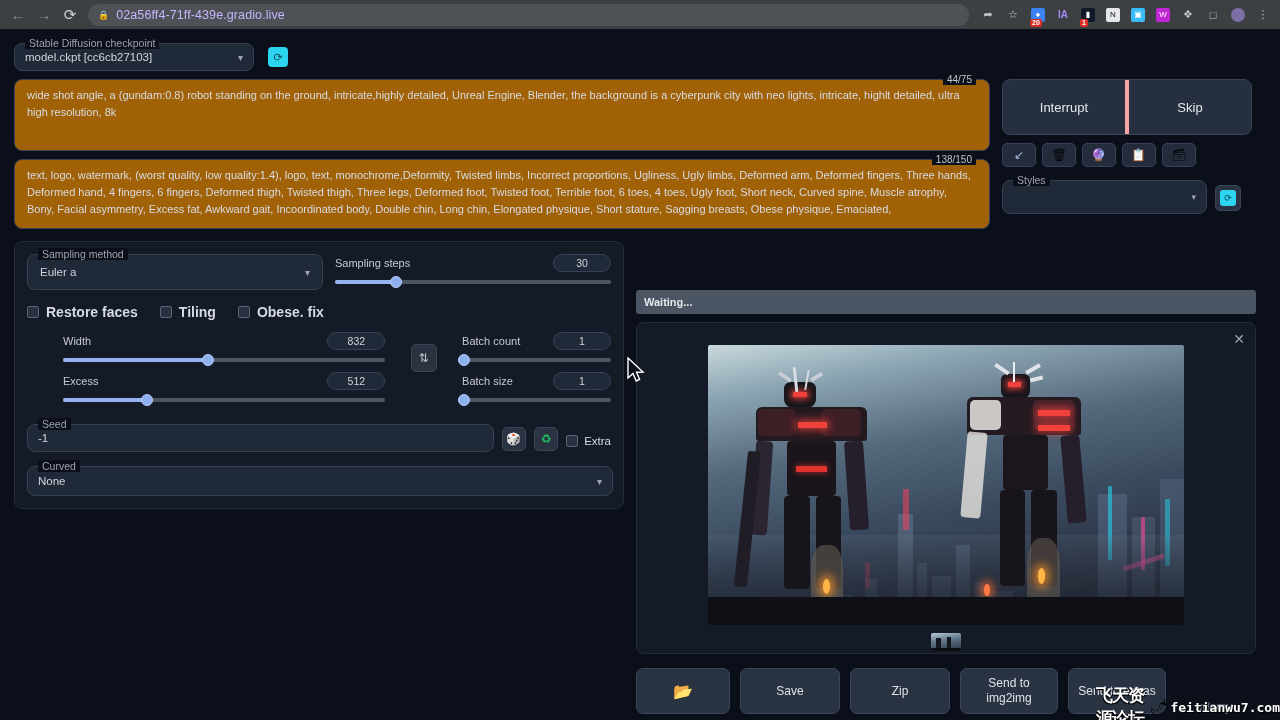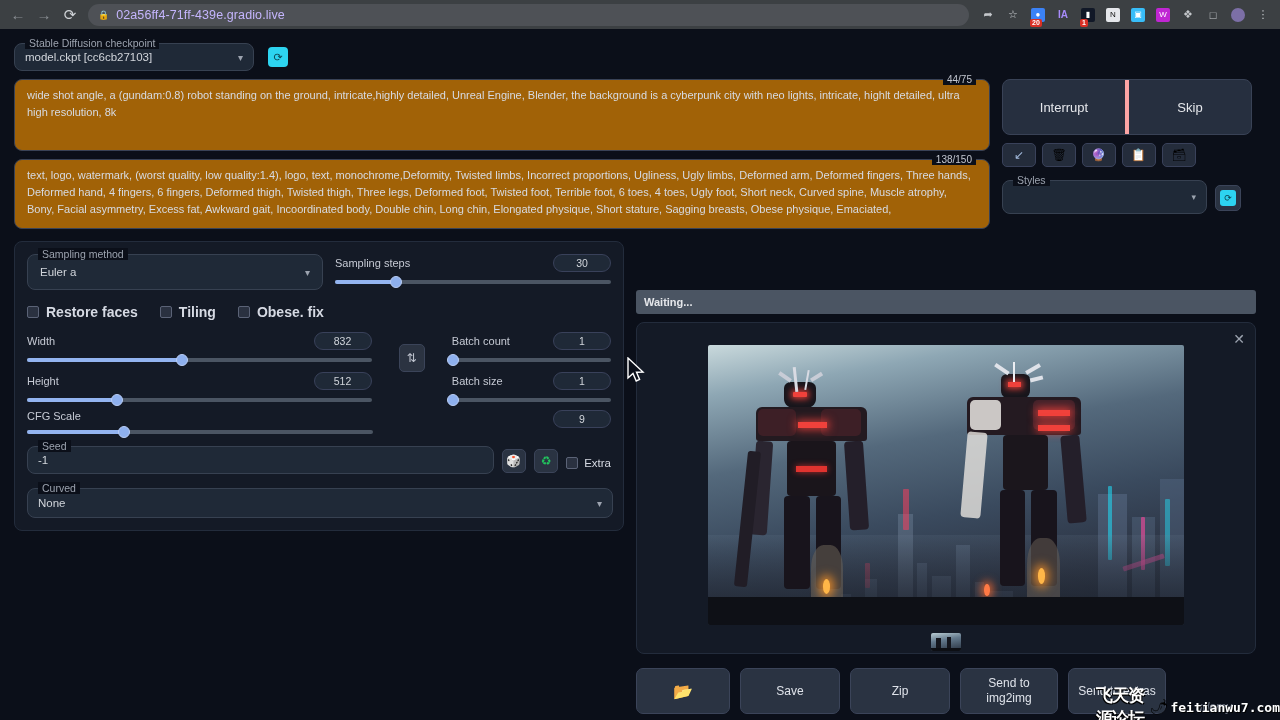--- a/index.html
+++ b/index.html
@@ -216,21 +216,21 @@
   
   #checks { display: flex; gap: 22px; align-items: center; margin-top: 14px; }
   .chk { display: flex; align-items: center; gap: 7px; }
   .chk .box {
     width: 12px; height: 12px; border-radius: 2px;
     border: 1px solid #5b6377; background: #2a3140;
   }
   .chk .txt { font-size: 14px; color: #d6dae3; font-weight: bold; }
 
   
-  #dims { display: flex; margin-top: 12px; gap: 13px; }
+  #dims { display: flex; margin-top: 12px; gap: 13px; margin-left: 36px; }
   #dims-left { width: 368px; }
   #swapwrap { width: 58px; display: flex; align-items: flex-start; justify-content: center; padding-top: 12px; }
   #swap {
     width: 26px; height: 28px; border-radius: 5px;
     background: #2b3341; border: 1px solid #3b4459;
     display: flex; align-items: center; justify-content: center;
     color: #c2c7d2; font-size: 12px;
   }
   #dims-right { width: 170px; }
   .dim-row { margin-bottom: 10px; }
@@ -470,21 +470,21 @@
                 <span class="slider-label">Width</span>
                 <span class="num-box">832</span>
               </div>
               <div class="track">
                 <div class="fill" style="width:45%"></div>
                   <div class="knob" style="left:45%"></div>
               </div>
             </div>
             <div class="dim-row slider-group">
               <div class="slider-head">
-                <span class="slider-label">Height</span>
+                <span class="slider-label">Excess</span>
                 <span class="num-box">512</span>
               </div>
               <div class="track">
                 <div class="fill" style="width:26%"></div>
                   <div class="knob" style="left:26%"></div>
               </div>
             </div>
           </div>
           <div id="swapwrap">
             <div id="swap">⇅</div>
@@ -506,37 +506,20 @@
                 <span class="num-box">1</span>
               </div>
               <div class="track">
                 <div class="fill" style="width:0%"></div>
                   <div class="knob" style="left:1%"></div>
               </div>
             </div>
           </div>
         </div>
 
-        <div class="row" style="margin-top:-2px">
-          <div class="slider-group" style="width:368px">
-            <div class="slider-head">
-              <span class="slider-label">CFG Scale</span>
-            </div>
-            <div class="track">
-              <div class="fill" style="width:28%"></div>
-                <div class="knob" style="left:28%"></div>
-            </div>
-          </div>
-          <div style="width:58px"></div>
-          <div style="width:170px;padding-top:0">
-            <div style="display:flex;justify-content:flex-end">
-              <span class="num-box">9</span>
-            </div>
-          </div>
-        </div>
 
         <div id="seed-row">
           <div class="field" id="seed-field">
             <span class="lbl">Seed</span>
             <span class="val">-1</span>
           </div>
           <div class="sbtn">🎲</div>
           <div class="sbtn" style="color:#22c55e">♻</div>
           <div id="extra-chk">
             <span class="box" style="width:12px;height:12px;border-radius:2px;border:1px solid #5b6377;background:#2a3140;display:inline-block"></span>

